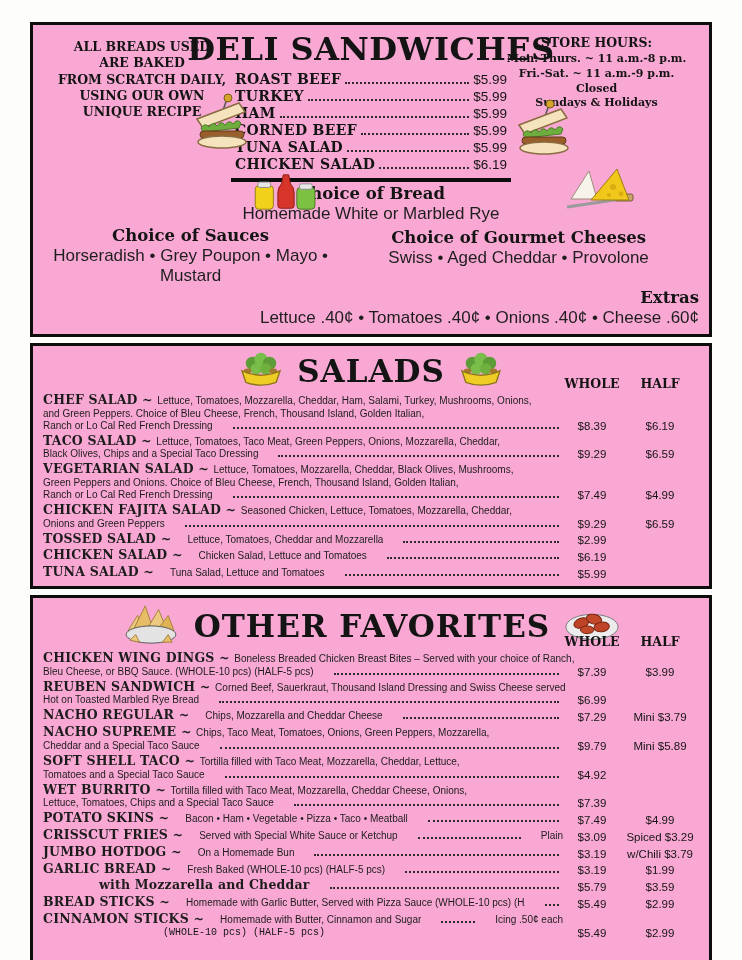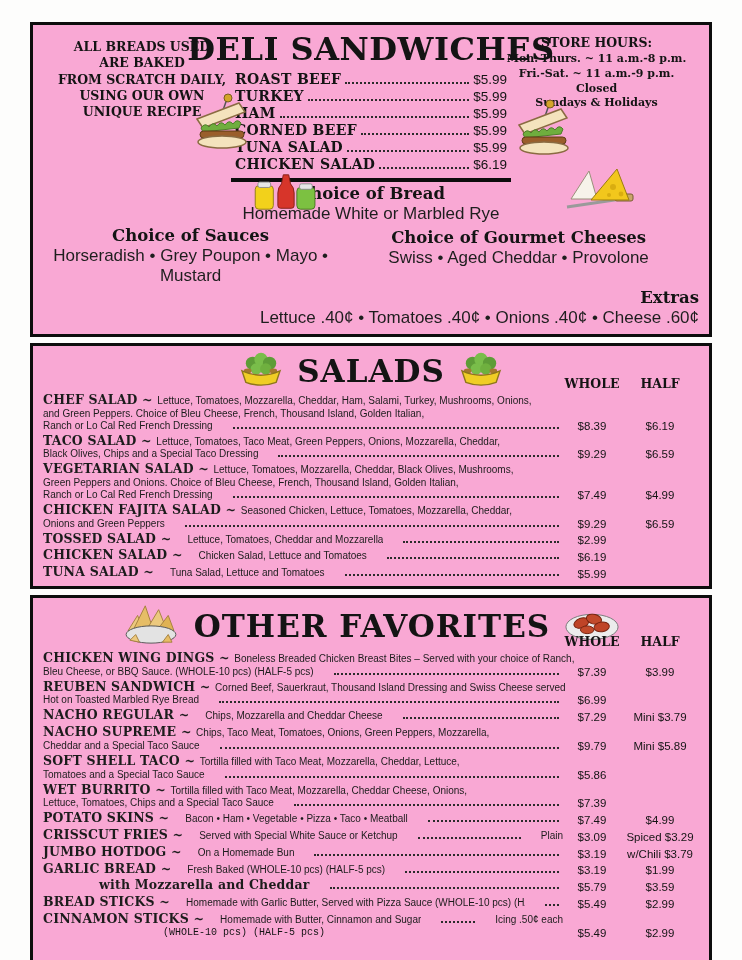--- a/index.html
+++ b/index.html
@@ -372,21 +372,21 @@
           <div class="colh price">Mini $5.89</div>
         </div>
         <div class="mrow">
           <div class="mtext">
             <div class="mline"><span class="iname">SOFT SHELL TACO ~ </span><span class="idesc">Tortilla filled with Taco Meat, Mozzarella, Cheddar, Lettuce,</span></div>
             <div class="mline last">
               <span class="idesc">Tomatoes and a Special Taco Sauce</span>
               <span class="dots"></span>
             </div>
           </div>
-          <div class="colw price">$5.86</div>
+          <div class="colw price">$4.92</div>
           <div class="colh price"></div>
         </div>
         <div class="mrow">
           <div class="mtext">
             <div class="mline"><span class="iname">WET BURRITO ~ </span><span class="idesc">Tortilla filled with Taco Meat, Mozzarella, Cheddar Cheese, Onions,</span></div>
             <div class="mline last">
               <span class="idesc">Lettuce, Tomatoes, Chips and a Special Taco Sauce</span>
               <span class="dots"></span>
             </div>
           </div>

